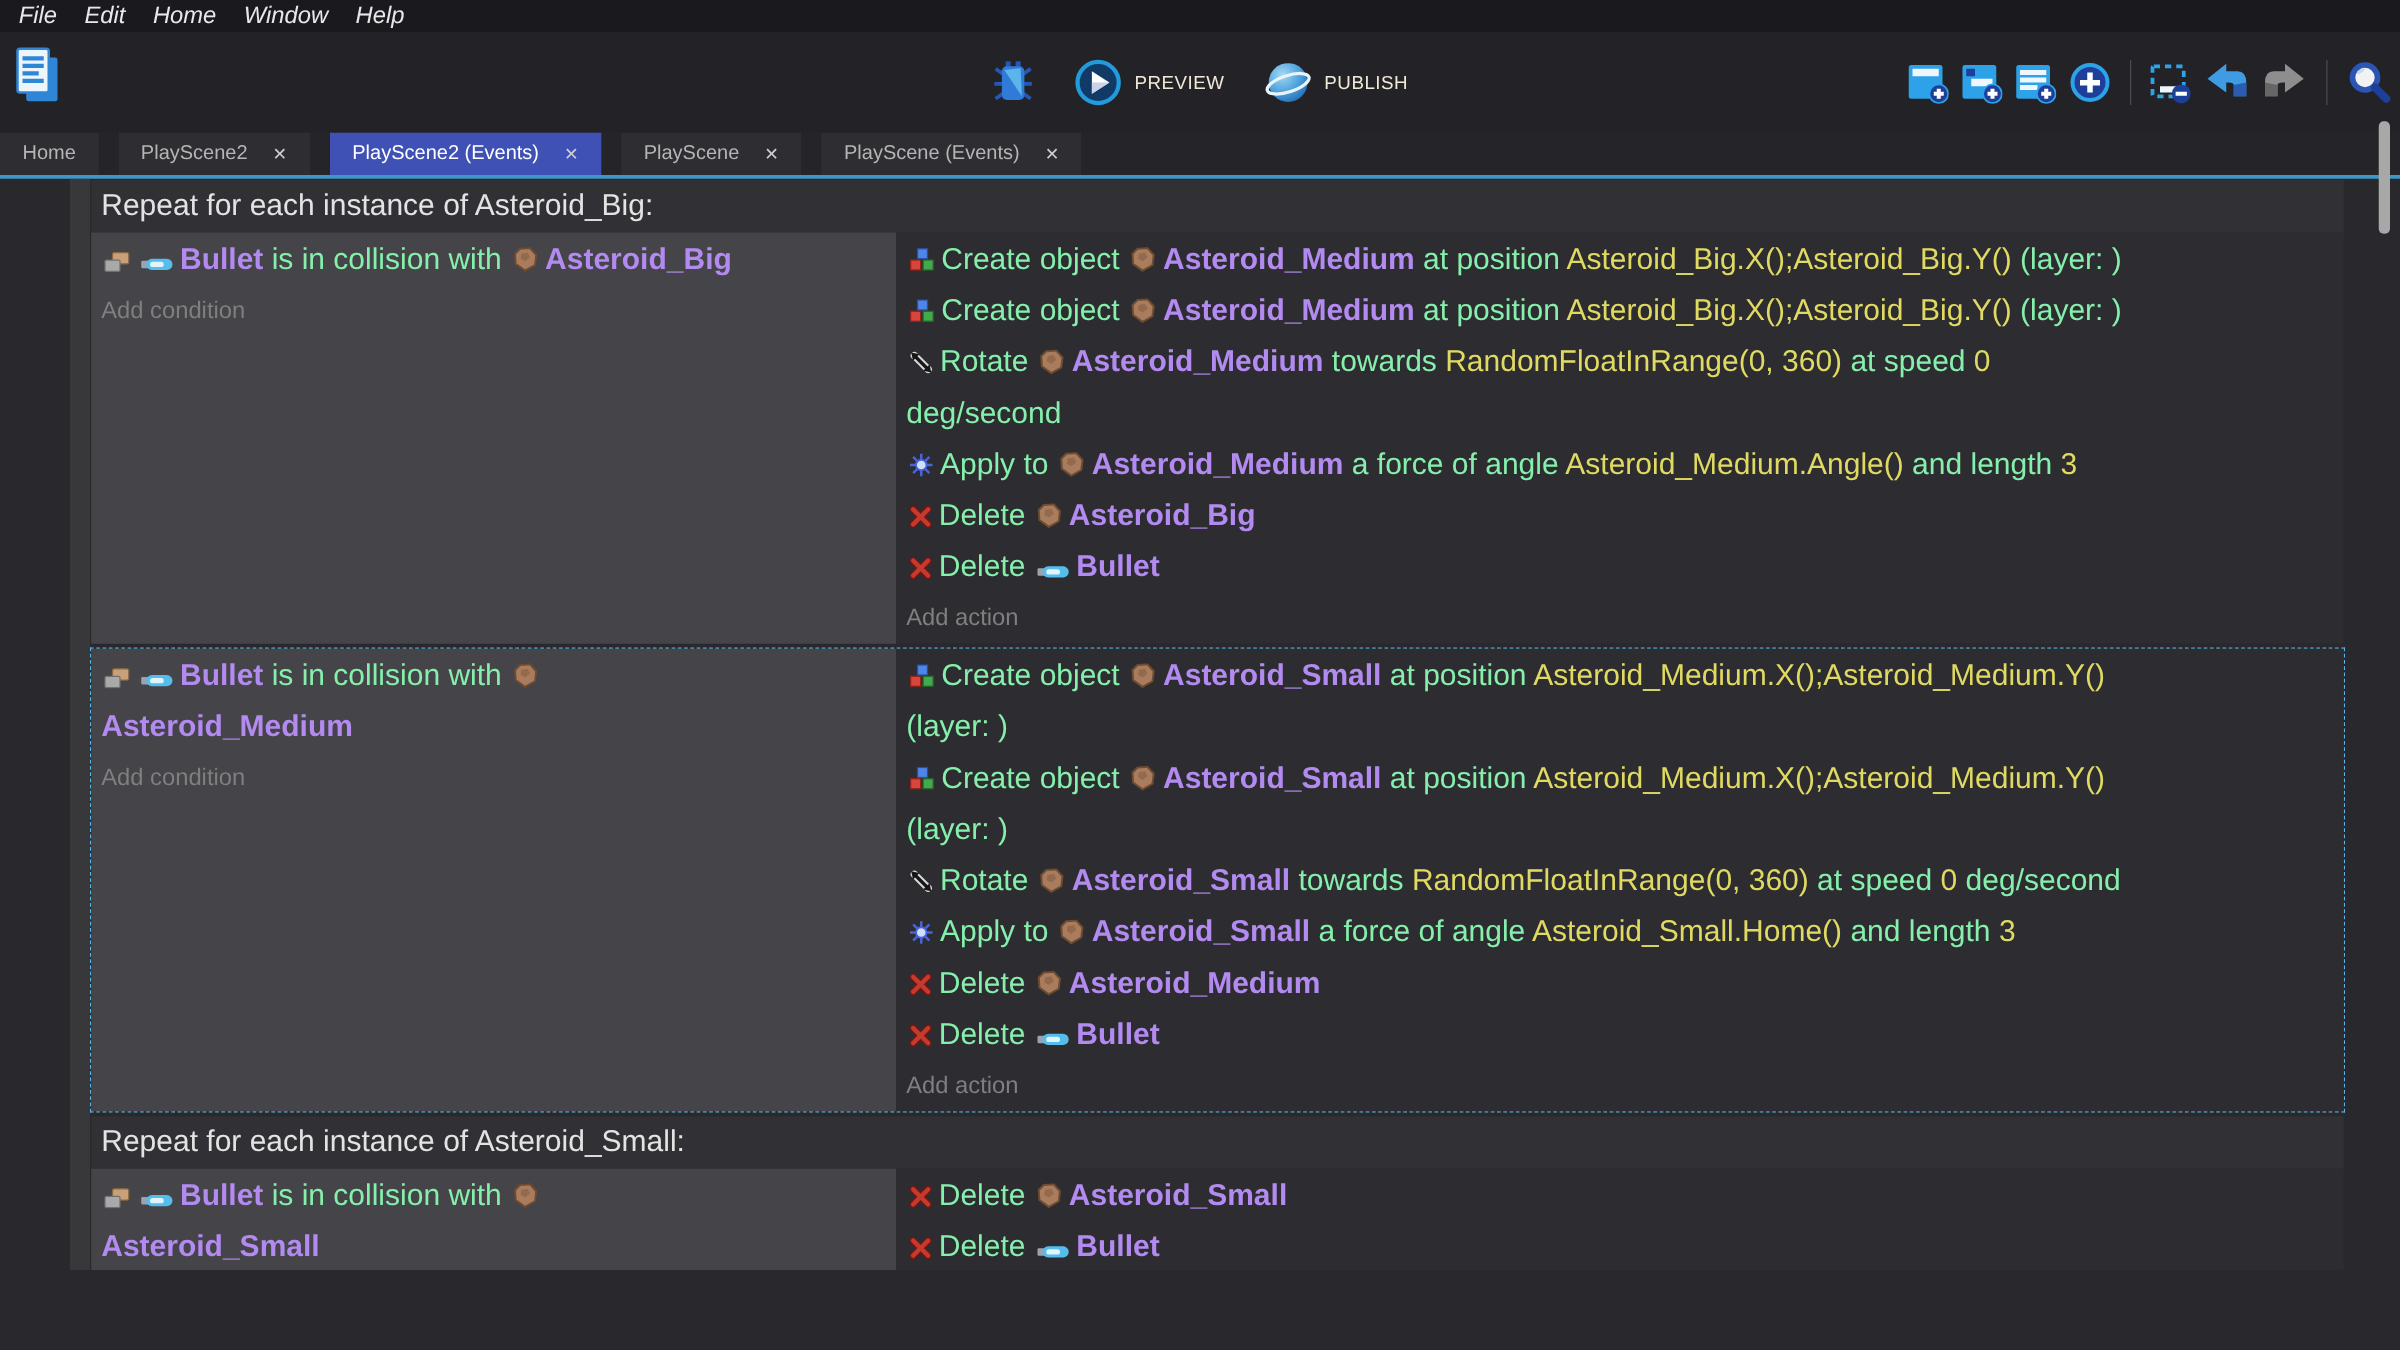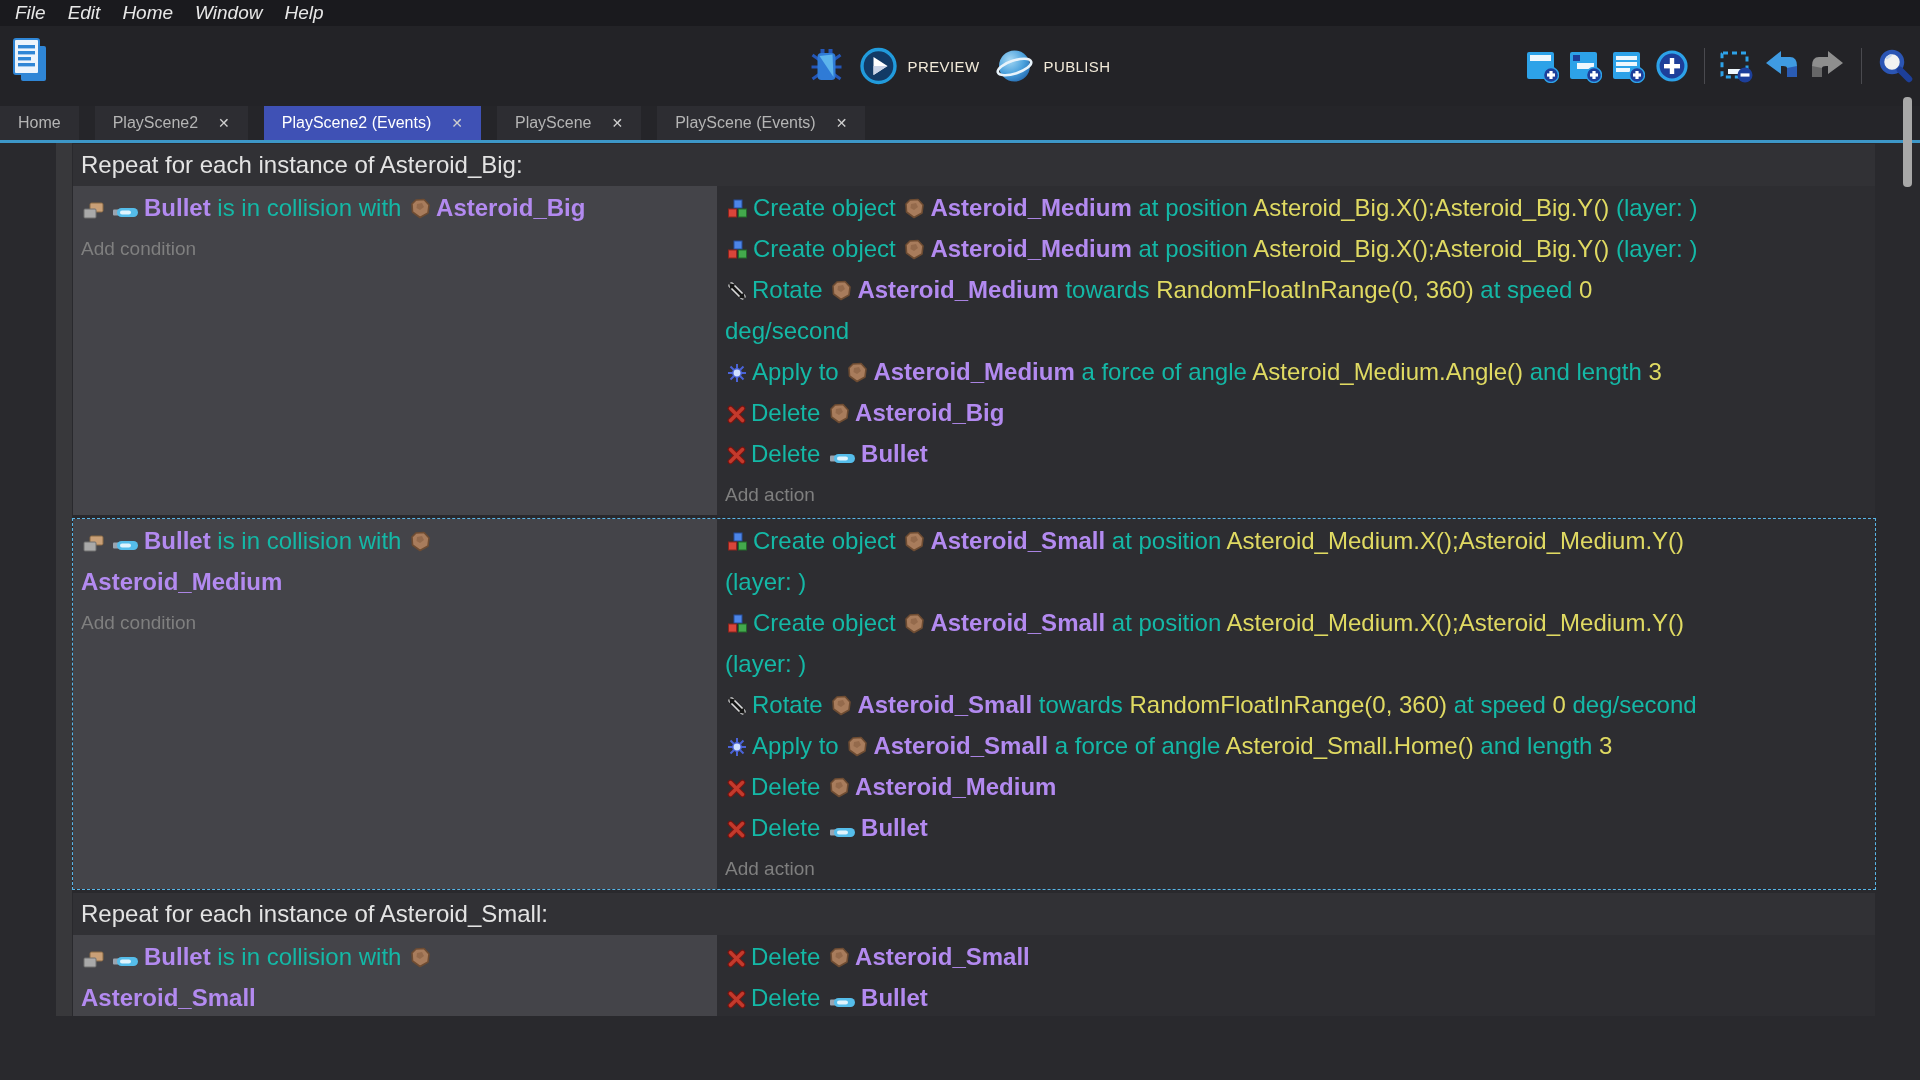--- a/index.html
+++ b/index.html
@@ -7,21 +7,21 @@
        font-family:"Liberation Sans",sans-serif;position:relative;}
 
   
   .menubar{height:26px;background:#1a1a1e;display:flex;align-items:center;padding-left:4px;}
   .menu-item{color:#e8e8e8;font-size:19px;line-height:26px;padding:0 11px;cursor:default;font-style:italic;}
 
   
   .toolbar{height:80px;background:#232327;position:relative;}
   .project-btn{position:absolute;left:12px;top:11px;width:36px;height:46px;}
   .toolbar-center{position:absolute;left:50%;top:50%;transform:translate(-50%,-50%);
-                  display:flex;align-items:center;gap:16px;}
+                  display:flex;align-items:center;gap:32px;}
   .tb-btn{display:flex;align-items:center;gap:10px;color:#f2ead9;font-size:15px;
           letter-spacing:.4px;white-space:nowrap;}
   .toolbar-right{position:absolute;right:6px;top:50%;transform:translateY(-50%);
                  display:flex;align-items:center;gap:9px;}
   .tb-sep{width:1px;height:36px;background:#4a4a4f;margin:0 5px;}
   .tb-icon{display:inline-block;line-height:0;}
 
   
   .tabbar{height:34px;background:#252529;display:flex;align-items:stretch;
           border-bottom:3px solid #3d97c8;gap:14px;}
@@ -38,21 +38,21 @@
   .event.selected{border-color:#58b6e8;}
   .event-header{background:#313135;color:#e3e3e3;font-size:24px;line-height:42px;
                 padding-left:8px;}
   .event-body{display:flex;align-items:stretch;}
   .cond-col{width:644px;flex:none;background:#444449;padding:1px 8px 0 8px;box-sizing:border-box;}
   .act-col{flex:1;background:#2d2d31;padding:1px 8px 0 8px;box-sizing:border-box;}
   .line{font-size:24px;line-height:41px;color:#d6d6d6;}
   .placeholder{font-size:19px;line-height:41px;color:#7f7f7f;}
   .seg-obj{color:#b38af0;font-weight:bold;}
   .seg-expr{color:#e0da62;}
-  .seg-plain{color:#14b8a6;}
+  .seg-plain{color:#86efac;}
   .seg-icon{display:inline-block;vertical-align:-3px;margin:0 5px 0 2px;line-height:0;}
 
   
   .vscroll{position:absolute;right:8px;top:97px;width:9px;height:90px;background:#a8a8a8;
            border-radius:4px;}
 </style>
 </head>
 <body>
 
 <div class="menubar">

